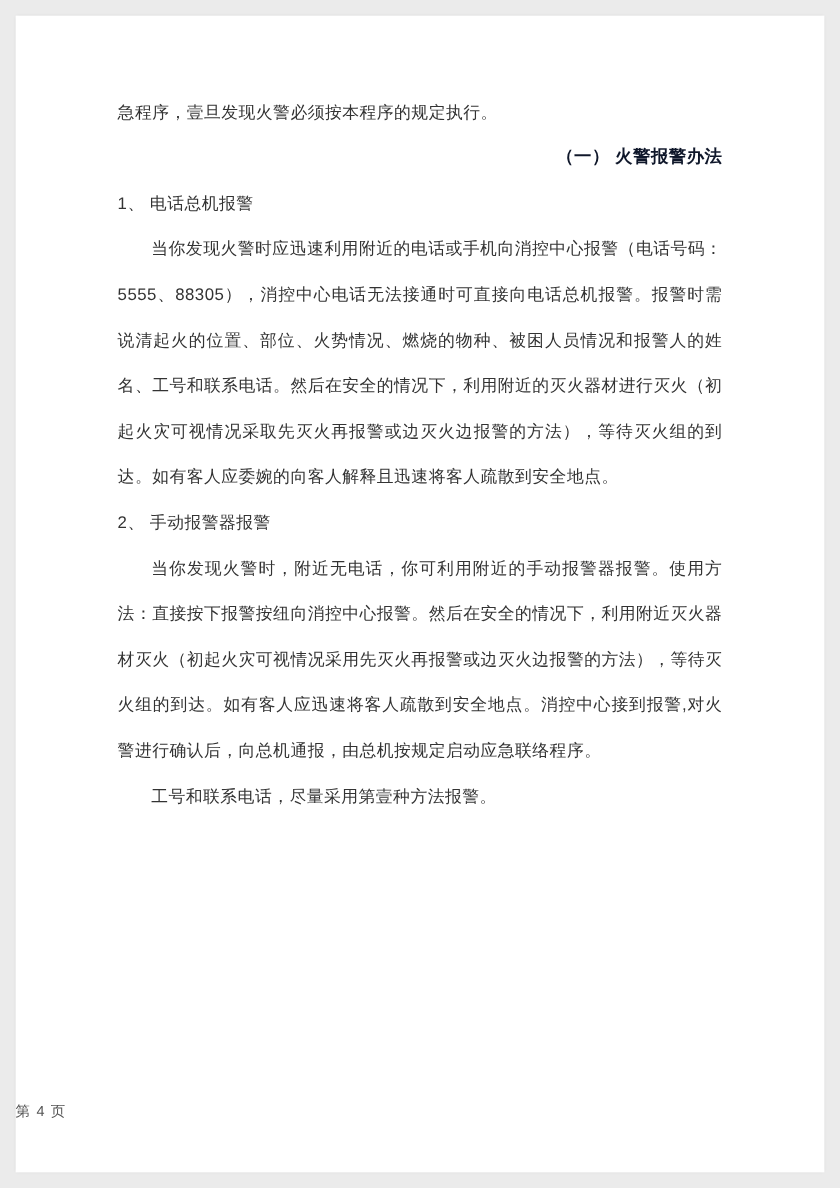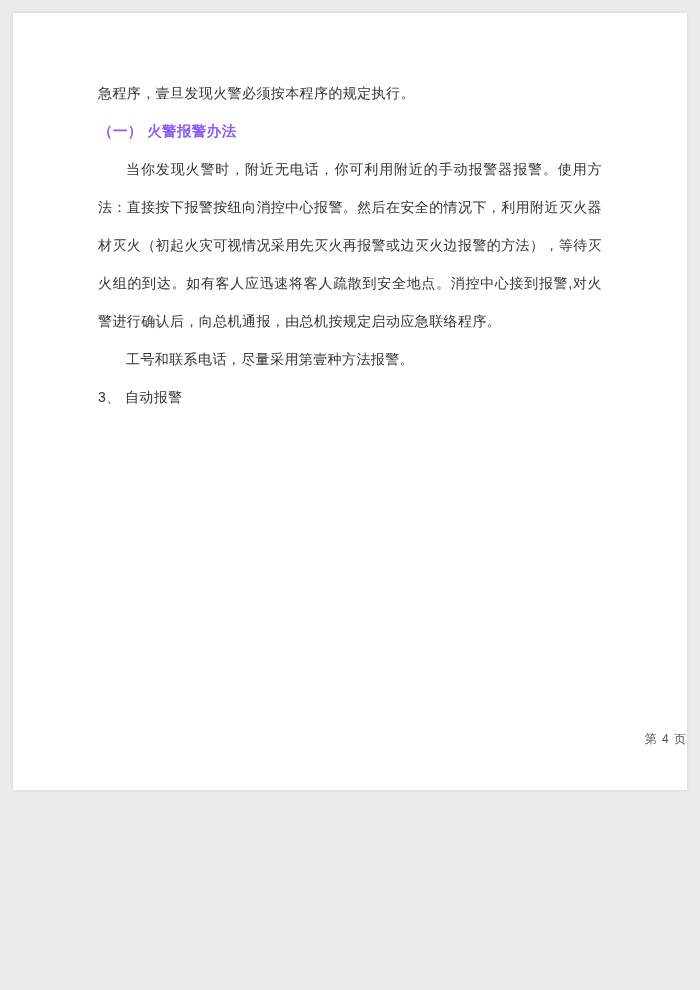--- a/index.html
+++ b/index.html
@@ -4,65 +4,68 @@
 <style>
   * { margin:0; padding:0; box-sizing:border-box; }
   html,body { width:700px; }
   body {
     background:#ebebeb;
     font-family:"Liberation Sans","DejaVu Sans",sans-serif;
     color:#333;
   }
   .page {
     width:674px;
-    height:777px;
+    height:964px;
     margin:13px auto;
     background:#ffffff;
     position:relative;
     padding:61px 85px 0 85px;
     box-shadow:0 0 3px rgba(0,0,0,0.12);
   }
   .doc-body { width:100%; }
   .para {
     font-size:14px;
     line-height:38px;
     text-align:justify;
     letter-spacing:0.4px;
     color:#333;
   }
   .para.indent { text-indent:2em; }
   .heading {
     font-size:14.5px;
     line-height:38px;
     font-weight:bold;
-    color:#8b5cf6;
+    color:#0f172a;
     letter-spacing:0.4px;
+    text-align:right;
   }
   .item {
     font-size:14px;
     line-height:38px;
     letter-spacing:0.4px;
     color:#333;
   }
   .footer {
     position:absolute;
     bottom:42px;
     left:0;
     width:100%;
-    text-align:right;
+    text-align:left;
     font-size:12px;
     color:#555;
     letter-spacing:1px;
   }
 </style>
 </head>
 <body>
 
 <div class="page">
   <div class="doc-body" id="doc-body">
       <div class="para">急程序，壹旦发现火警必须按本程序的规定执行。</div>
       <div class="heading">（一） 火警报警办法</div>
+      <div class="item">1、 电话总机报警</div>
+      <div class="para indent">当你发现火警时应迅速利用附近的电话或手机向消控中心报警（电话号码：5555、88305），消控中心电话无法接通时可直接向电话总机报警。报警时需说清起火的位置、部位、火势情况、燃烧的物种、被困人员情况和报警人的姓名、工号和联系电话。然后在安全的情况下，利用附近的灭火器材进行灭火（初起火灾可视情况采取先灭火再报警或边灭火边报警的方法），等待灭火组的到达。如有客人应委婉的向客人解释且迅速将客人疏散到安全地点。</div>
+      <div class="item">2、 手动报警器报警</div>
       <div class="para indent">当你发现火警时，附近无电话，你可利用附近的手动报警器报警。使用方法：直接按下报警按纽向消控中心报警。然后在安全的情况下，利用附近灭火器材灭火（初起火灾可视情况采用先灭火再报警或边灭火边报警的方法），等待灭火组的到达。如有客人应迅速将客人疏散到安全地点。消控中心接到报警,对火警进行确认后，向总机通报，由总机按规定启动应急联络程序。</div>
       <div class="para indent">工号和联系电话，尽量采用第壹种方法报警。</div>
-      <div class="item">3、 自动报警</div>
     </div>
   <div class="footer">第 4 页</div>
 </div>
 
 </body></html>

